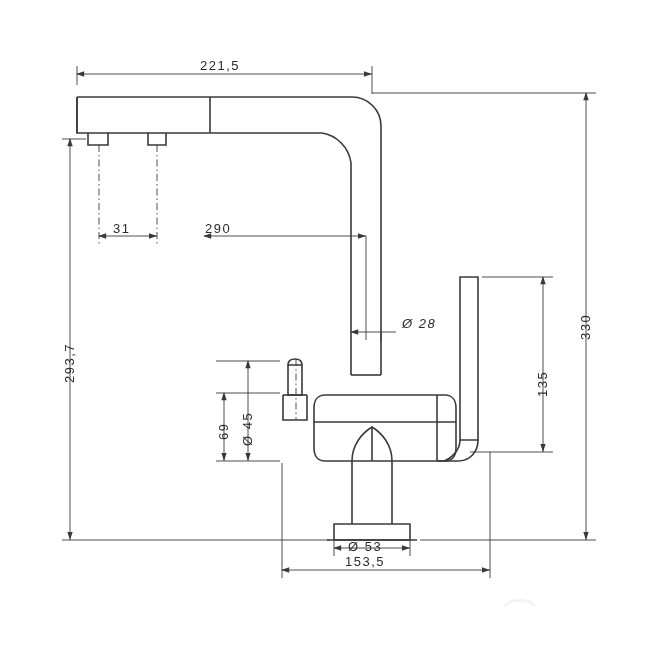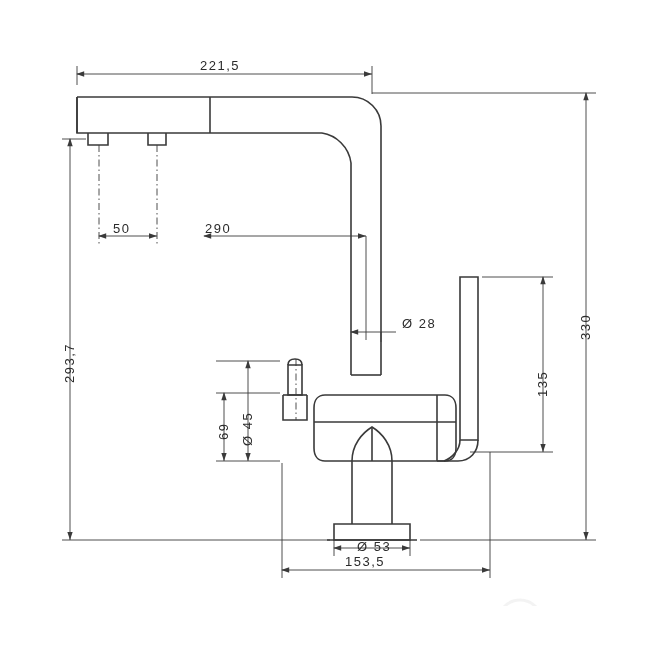--- a/index.html
+++ b/index.html
@@ -144,33 +144,33 @@
       <path d="M282 463 L282 578"></path>
       <path d="M490 452 L490 578"></path>
       <line x1="282" y1="570" x2="490" y2="570" marker-start="url(#arrIn)" marker-end="url(#arrOut)"></line>
 
       <path d="M296 359 L296 420" stroke-dasharray="7 3 1.5 3"></path>
     </g>
   </svg>
 
   <div class="dim-label" style="left:200px; top:58px;">221,5</div>
 
-  <div class="dim-label" style="left:113px; top:221px;">50</div>
+  <div class="dim-label" style="left:113px; top:221px;">31</div>
 
   <div class="dim-label" style="left:205px; top:221px;">290</div>
 
-  <div class="dim-label" style="left:402px; top:316px;">Ø 28</div>
+  <div class="dim-label" style="left:402px; top:316px;font-style:italic;">Ø 28</div>
 
   <div class="dim-label vert" style="left:62px; top:383px;">293,7</div>
 
   <div class="dim-label vert" style="left:578px; top:340px;">330</div>
 
   <div class="dim-label vert" style="left:535px; top:397px;">135</div>
 
   <div class="dim-label vert" style="left:216px; top:440px;">69</div>
 
   <div class="dim-label vert" style="left:240px; top:446px;">Ø 45</div>
 
-  <div class="dim-label" style="left:357px; top:539px;">Ø 53</div>
+  <div class="dim-label" style="left:348px; top:539px;">Ø 53</div>
 
   <div class="dim-label" style="left:345px; top:554px;text-align:center;">153,5</div>
 
 </div>
 
 </body></html>

